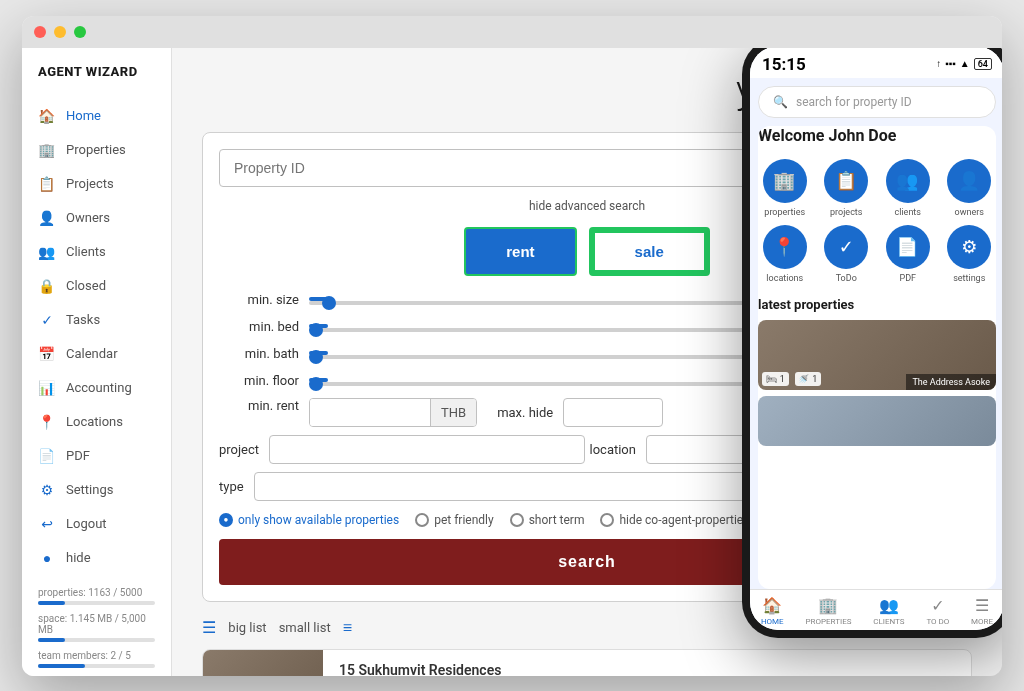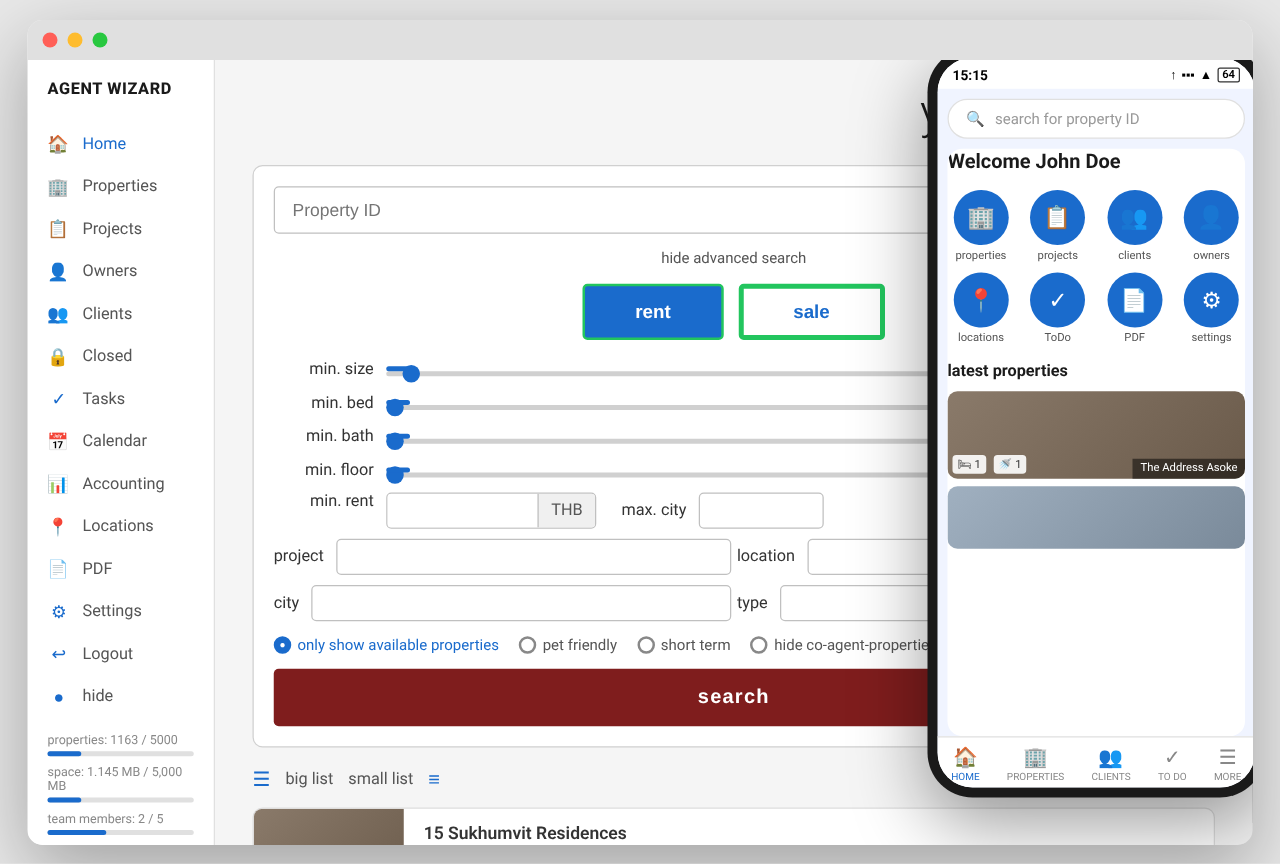--- a/index.html
+++ b/index.html
@@ -193,21 +193,21 @@
 
     .toggle-btn.active {
       background: #1a6bcc;
       color: #fff;
       border: 2px solid #22c55e;
     }
 
     .toggle-btn.inactive {
       background: #fff;
       color: #1a6bcc;
-      border: 4px solid #22c55e;
+      border: 6px solid #22c55e;
     }
 
     .filter-row {
       display: flex;
       align-items: center;
       margin-bottom: 8px;
       gap: 10px;
     }
 
     .filter-label {
@@ -763,43 +763,39 @@
         
         <div class="rent-row">
           <div class="rent-left">
             <span class="filter-label">min. rent</span>
             <div class="rent-input-wrap">
               <input class="rent-input" type="text" style="">
               <span class="rent-suffix">THB</span>
             </div>
           </div>
           <div class="max-rent-wrap">
-            <span class="col-label">max. city</span>
+            <span class="col-label">max. hide</span>
             <input class="max-rent-input" type="text" style="">
           </div>
         </div>
 
         
         <div class="two-col-row">
           <div class="col-field">
             <span class="col-label">project</span>
             <input class="col-input" type="text" style="">
           </div>
           <div class="col-field">
             <span class="col-label">location</span>
             <input class="col-input" type="text" style="">
           </div>
         </div>
 
         
         <div class="two-col-row">
-          <div class="col-field">
-            <span class="col-label">city</span>
-            <input class="col-input" type="text" style="">
-          </div>
           <div class="col-field">
             <span class="col-label">type</span>
             <input class="col-input" type="text" style="">
           </div>
         </div>
 
         
         <div class="checkboxes-row">
           <div class="checkbox-item">
             <div class="checkbox-circle">
@@ -840,21 +836,21 @@
 
       <div class="property-card">
         <div class="property-img"></div>
         <div class="property-info">15 Sukhumvit Residences</div>
       </div>
 
       <div class="phone-overlay">
         <div class="phone-screen">
 
           <div class="phone-status-bar">
-            <span style="font-size:11px;font-weight:700;">15:15</span>
+            <span style="font-size:17px;font-weight:700;">15:15</span>
             <div class="phone-status-right">
               <span>↑</span>
               <span>▪▪▪</span>
               <span>▲</span>
               <span style="border:1px solid #333;border-radius:2px;padding:0 3px;font-size:9px;">64</span>
             </div>
           </div>
 
           <div class="phone-search-bar">
             <span>🔍</span>

